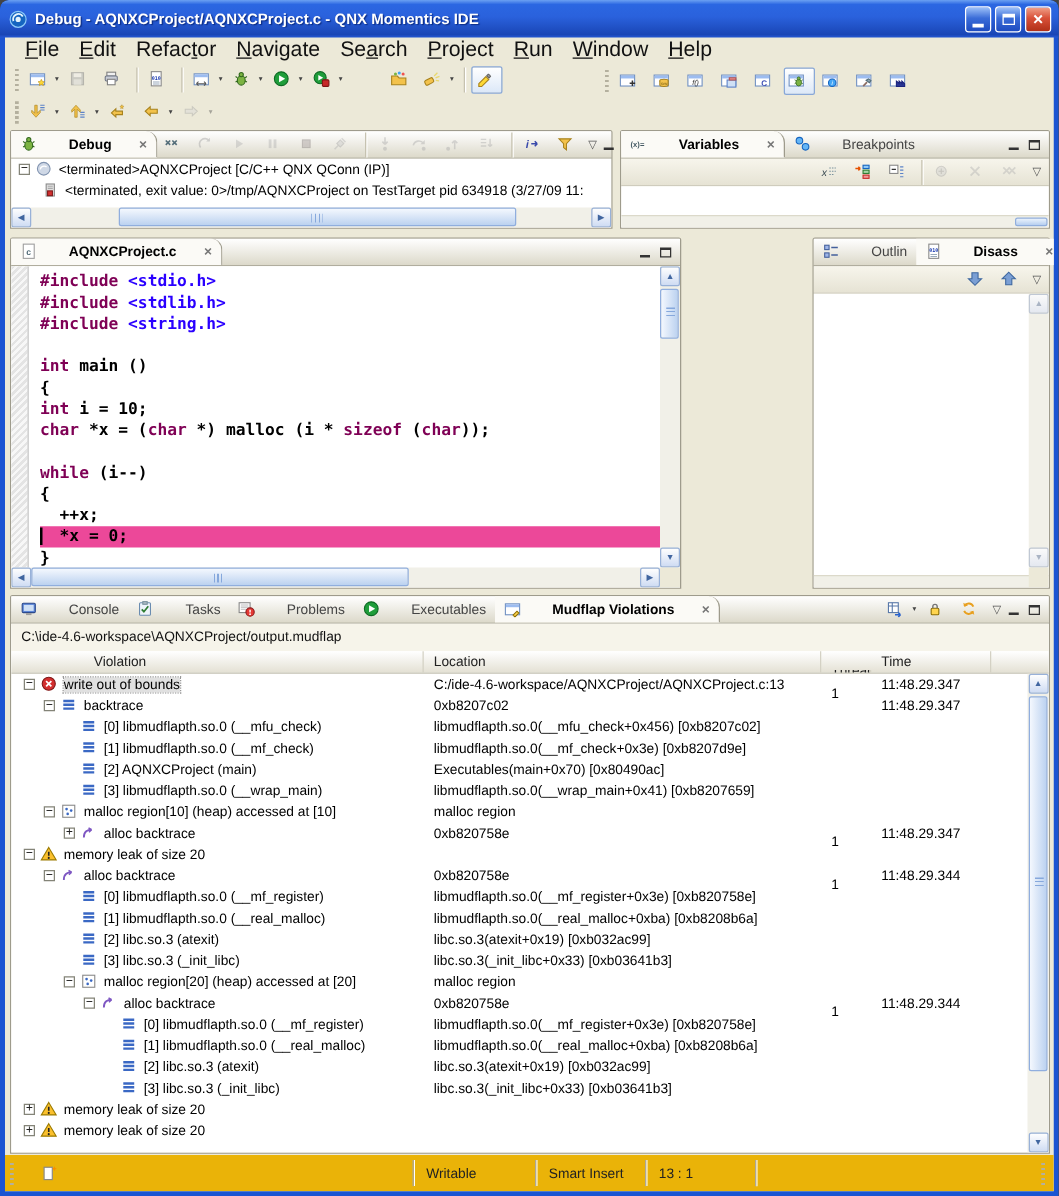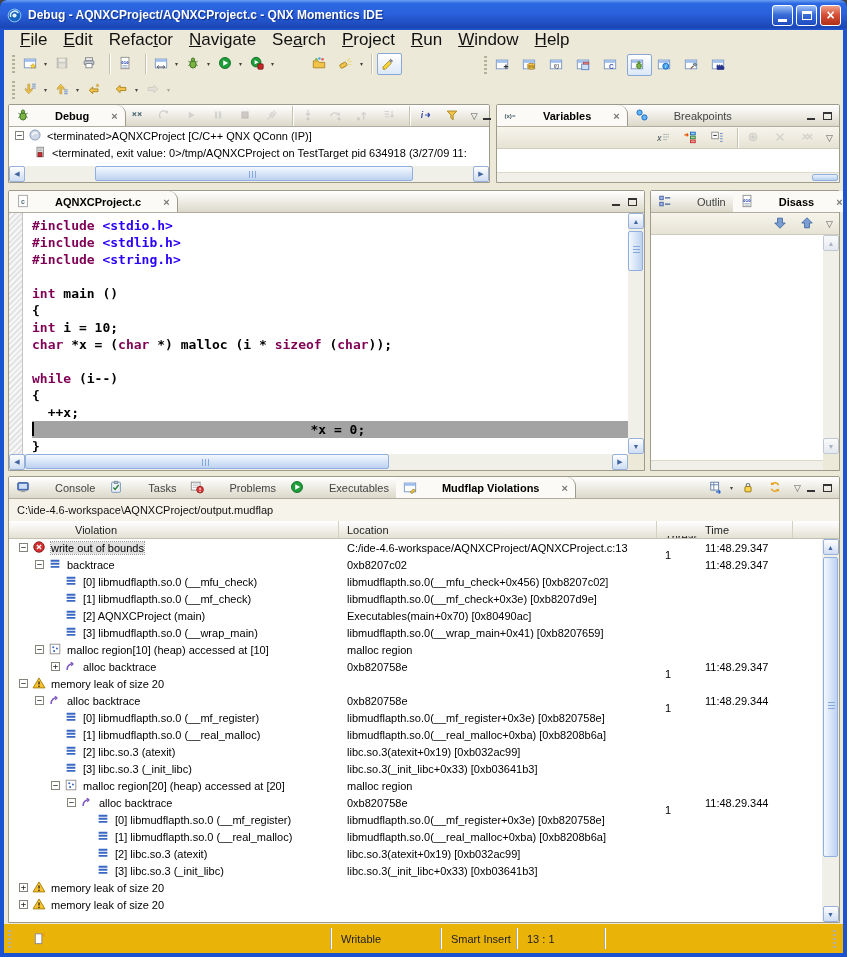--- a/index.html
+++ b/index.html
@@ -76,28 +76,28 @@
   .drow{height:17px;display:flex;align-items:center;white-space:nowrap;}
   .debug-view .sb-h{right:0;}
 
   
   .vars-view{left:492px;top:74px;width:344px;height:79px;}
   .vars-view .vbody{top:44px;}
   .mini{position:absolute;left:0;right:0;bottom:0;height:10px;background:#f1f0e8;border-top:1px solid #dcd9ca;}
   .mthumb{position:absolute;right:1px;top:1px;width:26px;height:7px;background:linear-gradient(#eaf2fc,#b7cff0);border:1px solid #90aede;border-radius:2px;}
 
   
-  .editor-view{left:4px;top:160px;width:637px;height:281px;}
+  .editor-view{left:4px;top:160px;width:537px;height:281px;}
   .editor-view .vbody{top:22px;}
   .ruler{position:absolute;left:0;top:0;bottom:16px;width:14px;border-right:1px solid #c4c4c4;
     background:repeating-linear-gradient(135deg,#e4e4e4 0 2px,#f7f7f7 2px 4px);}
   .code{position:absolute;left:15px;top:0;right:16px;bottom:16px;padding:4px 0 0 8px;
     font-family:"DejaVu Sans Mono","Liberation Mono",monospace;font-size:13px;line-height:17px;font-weight:bold;overflow:hidden;background:#fff;}
   .cl{height:17px;position:relative;white-space:pre;}
-  .cl.cur{background:#a3a3a3;text-align:center;}
+  .cl.cur{background:#ec4899;}
   .kw{color:#7f0055;} .str{color:#2a00ff;} .pl{color:#000;}
   .caret{position:absolute;left:0;top:1px;width:2px;height:14px;background:#000;}
   .editor-view .sb-h{right:16px;}
 
   
   .outline-view{left:646px;top:160px;width:190px;height:281px;}
   .outline-view .vbody{top:44px;}
 
   
   .bottom-view{left:4px;top:446px;width:832px;height:447px;}
@@ -1237,17 +1237,17 @@
       <span class="ticon">
           <svg xmlns="http://www.w3.org/2000/svg" viewBox="0 0 16 16">
             <rect x="3.5" y="3" width="7" height="10.5" fill="#fff" stroke="#8a8a8a"></rect>
             <path d="M12.3 2.2l.6 1.5 1.5.6-1.5.6-.6 1.5-.6-1.5-1.5-.6 1.5-.6z" fill="#fb8c00"></path>
           </svg>
         </span>
       <span></span>
       <span class="groove-r" style="left:600px;"></span>
       <span class="grip rgrip"></span>
     <span class="scell" style="left: 326px; width: 92px;">Writable</span>
-        <span class="scell" style="left: 436px; width: 104px;">Smart Insert</span>
+        <span class="scell" style="left: 424px; width: 104px;">Smart Insert</span>
         <span class="scell" style="left: 512px; width: 88px;">13 : 1</span>
       </div>
   </div>
 </div>
 
 </body></html>

